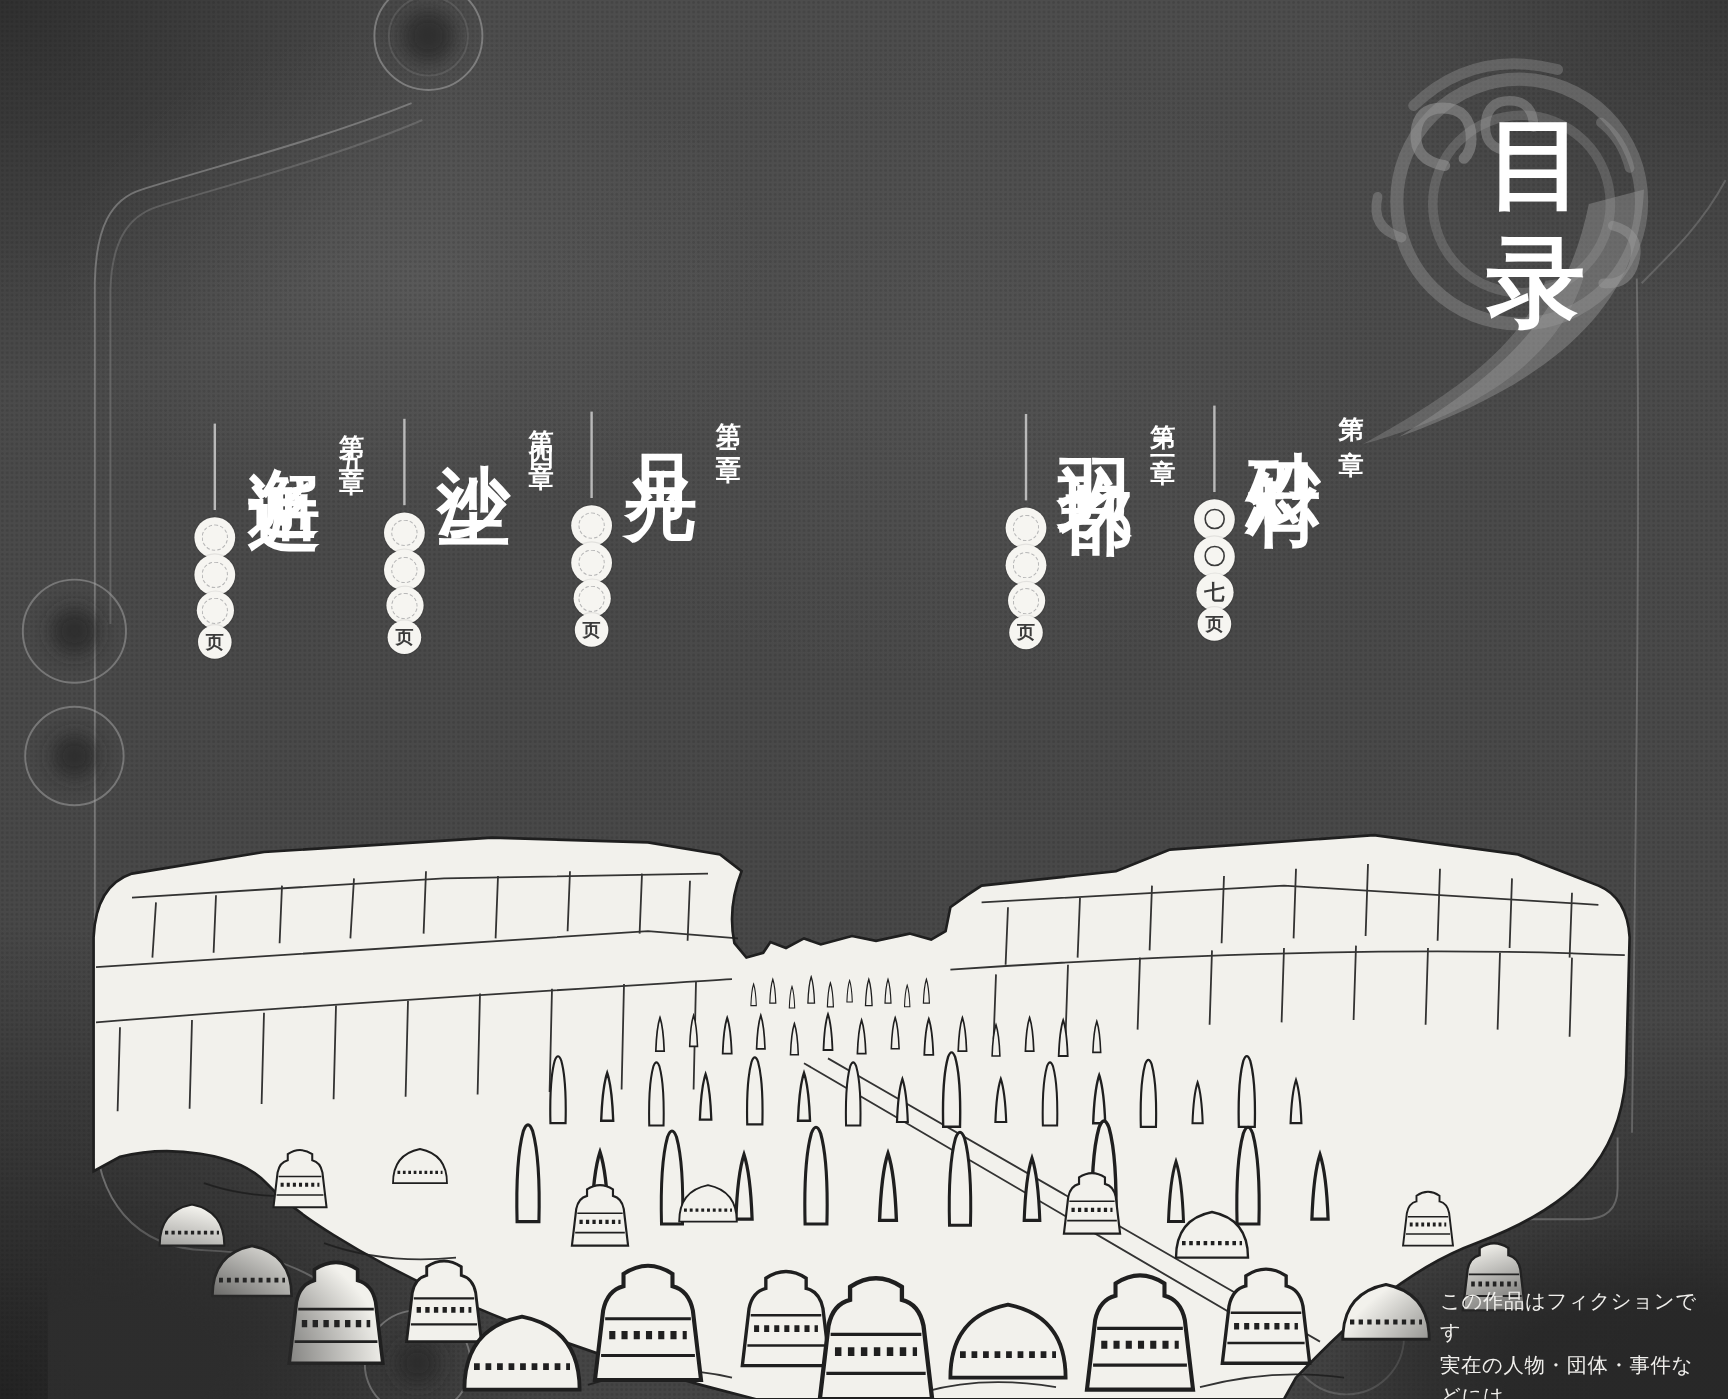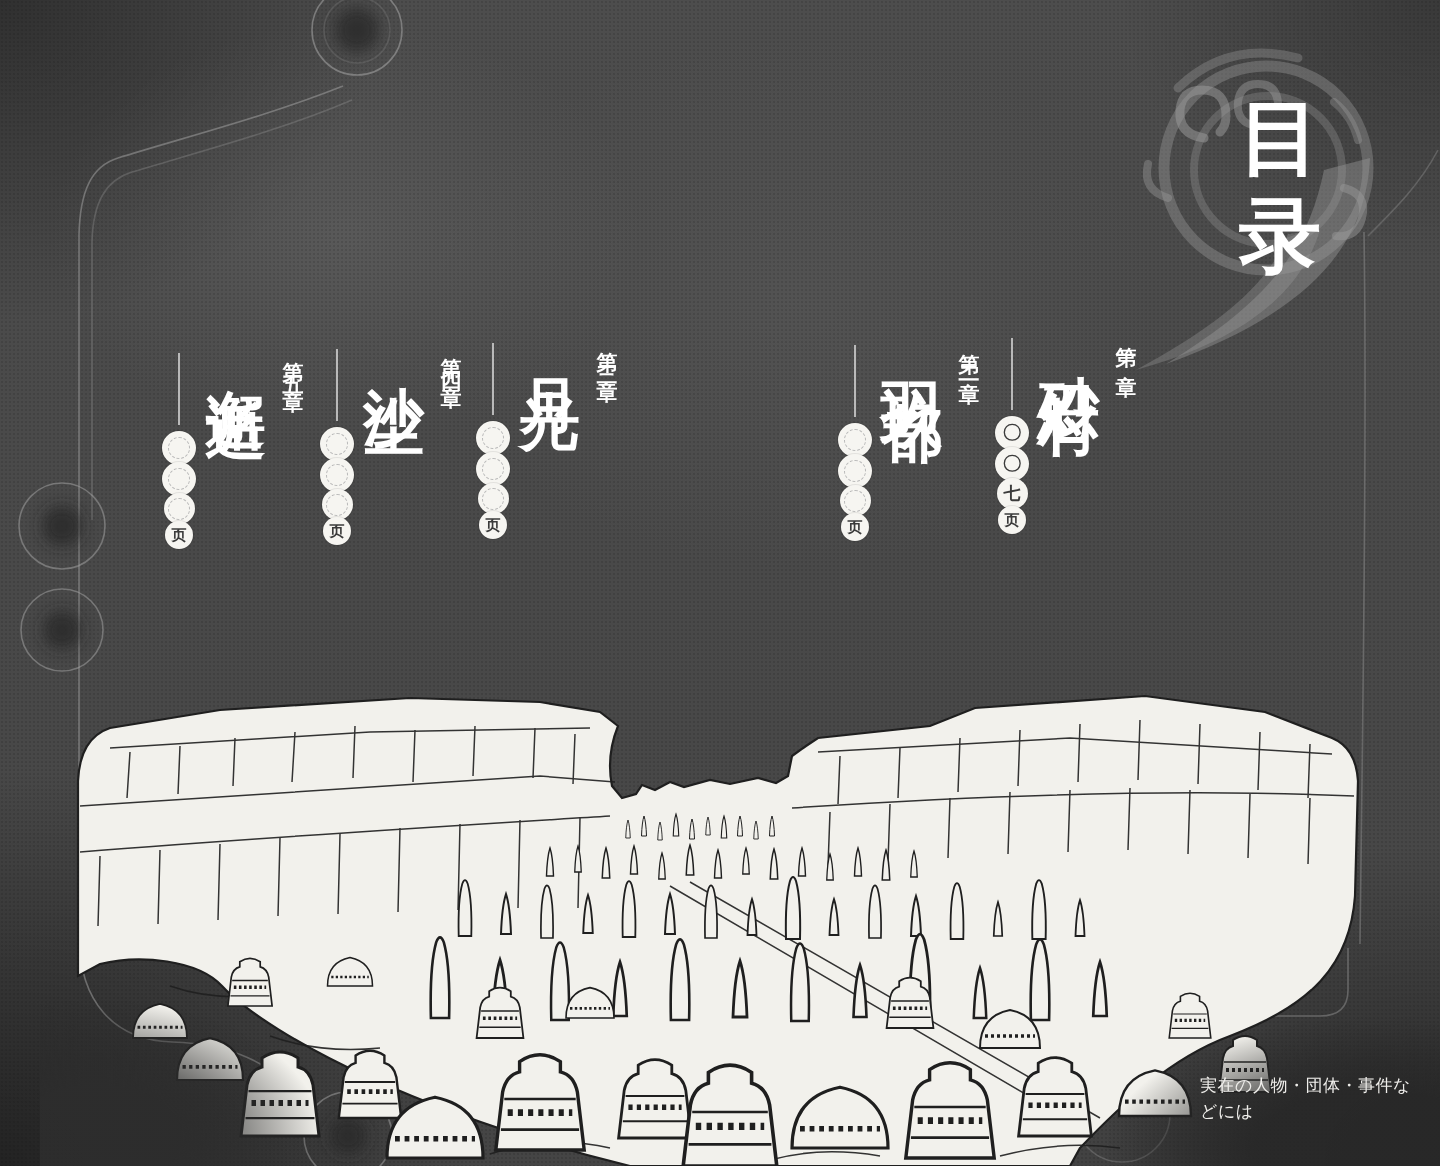--- a/index.html
+++ b/index.html
@@ -304,15 +304,16 @@
   <use href="#tw1" transform="translate(880,472) scale(1.7)"></use>
   <use href="#tw1" transform="translate(985,450) scale(1.4)"></use>
   <use href="#dome" transform="translate(1085,430) scale(1.2)"></use>
   <use href="#tw1" transform="translate(1175,406) scale(1.0)"></use>
 </svg>
 
 <div class="shade-bl"></div>
 <div class="shade-br"></div>
 
 <div class="disclaimer">
+  <span>この作品はフィクションです</span>
   <span>実在の人物・団体・事件などには</span>
 
 </div>
 
 </body></html>

